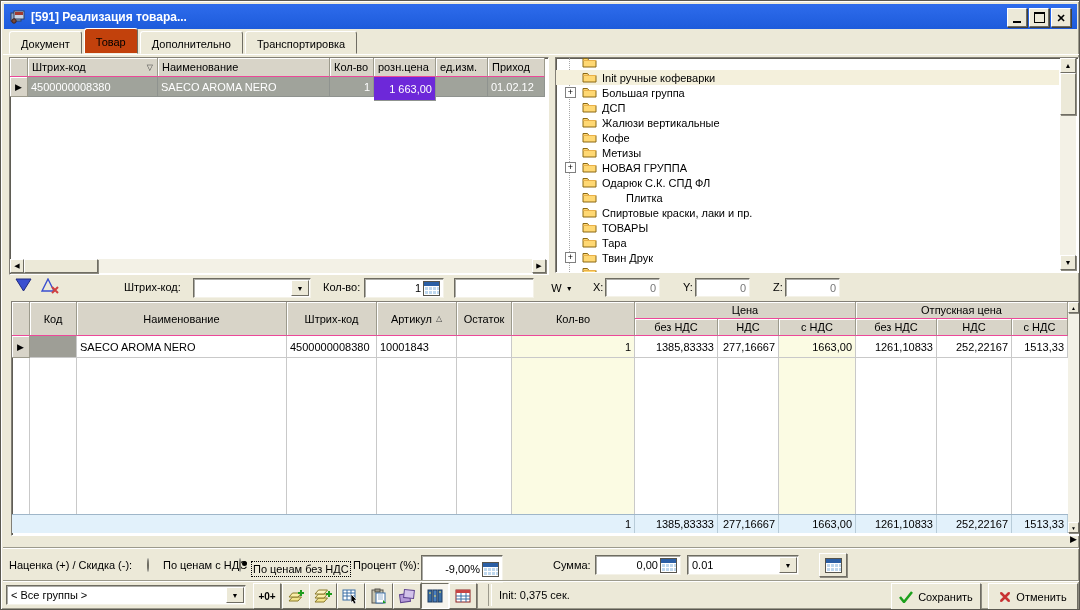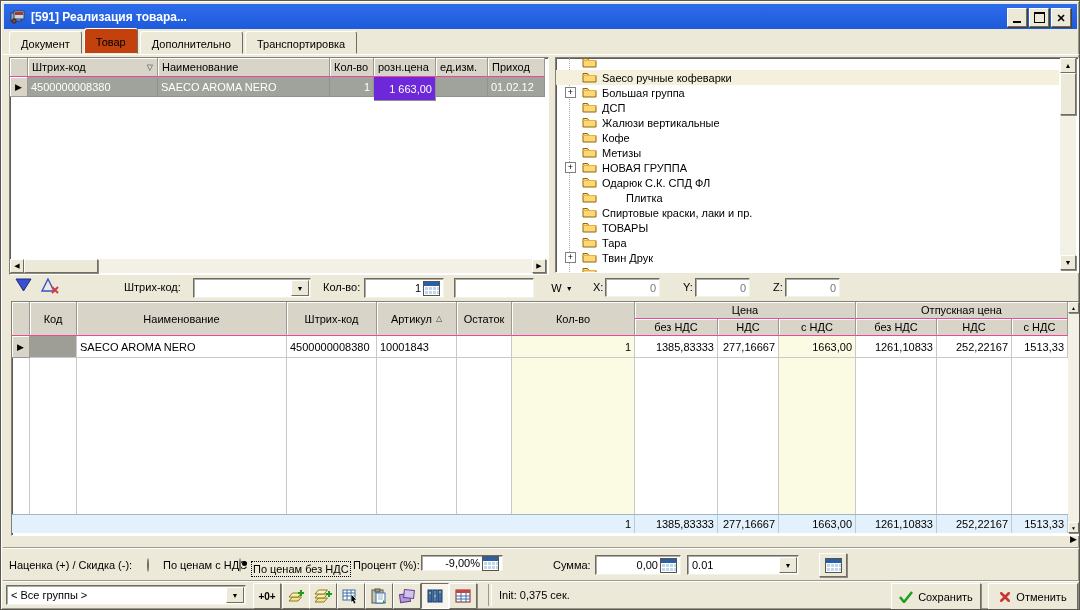--- a/index.html
+++ b/index.html
@@ -125,21 +125,21 @@
           </span>
           <span style="position:absolute;left:46px;white-space:nowrap;"></span>
         </div>
         <div style="position:absolute;left:0;top:12px;width:100%;height:15px;display:flex;align-items:center;background:#F4F0DC;">
           <span style="position:absolute;left:26px;top:1px;display:inline-flex;">
             <svg width="15" height="12" viewBox="0 0 15 12">
               <path d="M1 2.5 h4.5 l1.5 2 H14 V11 H1 z" fill="#FFD873" stroke="#8A6914"></path>
               <path d="M1 4.5 H14" stroke="#E8B04A"></path>
             </svg>
           </span>
-          <span style="position:absolute;left:46px;white-space:nowrap;">Saeco  ручные кофеварки</span>
+          <span style="position:absolute;left:46px;white-space:nowrap;">Init  ручные кофеварки</span>
         </div>
         <div style="position:absolute;left:0;top:27px;width:100%;height:15px;display:flex;align-items:center;">
           <span style="position:absolute;left:9px;width:9px;height:9px;background:#FFF;border:1px solid #808080;font-size:9px;line-height:8px;text-align:center;">+</span>
           <span style="position:absolute;left:26px;top:1px;display:inline-flex;">
             <svg width="15" height="12" viewBox="0 0 15 12">
               <path d="M1 2.5 h4.5 l1.5 2 H14 V11 H1 z" fill="#FFD873" stroke="#8A6914"></path>
               <path d="M1 4.5 H14" stroke="#E8B04A"></path>
             </svg>
           </span>
           <span style="position:absolute;left:46px;white-space:nowrap;">Большая группа</span>
@@ -372,21 +372,21 @@
 
   <div class="etch abs" style="left:2px;top:546px;width:1076px;"></div>
 
   <div class="abs" style="left:0;top:549px;width:1080px;height:30px;">
     <span class="abs lbl" style="left:8px;top:9px;">Наценка (+) / Скидка (-):</span>
     <span class="abs radio" style="left:146px;top:9px;"></span>
     <span class="abs lbl" style="left:162px;top:9px;">По ценам с НДС</span>
     <span class="abs radio on" style="left:236px;top:9px;"></span>
     <span class="abs lbl focusdot" style="left:252px;top:13px;">По ценам без НДС</span>
     <span class="abs lbl" style="left:352px;top:9px;">Процент (%):</span>
-    <div class="abs field num" style="left:420px;top:5px;width:82px;height:16px;">
+    <div class="abs field num" style="left:420px;top:5px;width:82px;height:28px;">
       <span>-9,00%</span>
       <span class="calcico"></span>
     </div>
     <span class="abs lbl" style="left:552px;top:9px;">Сумма:</span>
     <div class="abs field num" style="left:594px;top:5px;width:86px;height:20px;">
       <span>0,00</span>
       <span class="calcico"></span>
     </div>
     <div class="abs combo" style="left:686px;top:5px;width:112px;height:20px;">
       <span class="val">0.01</span>

